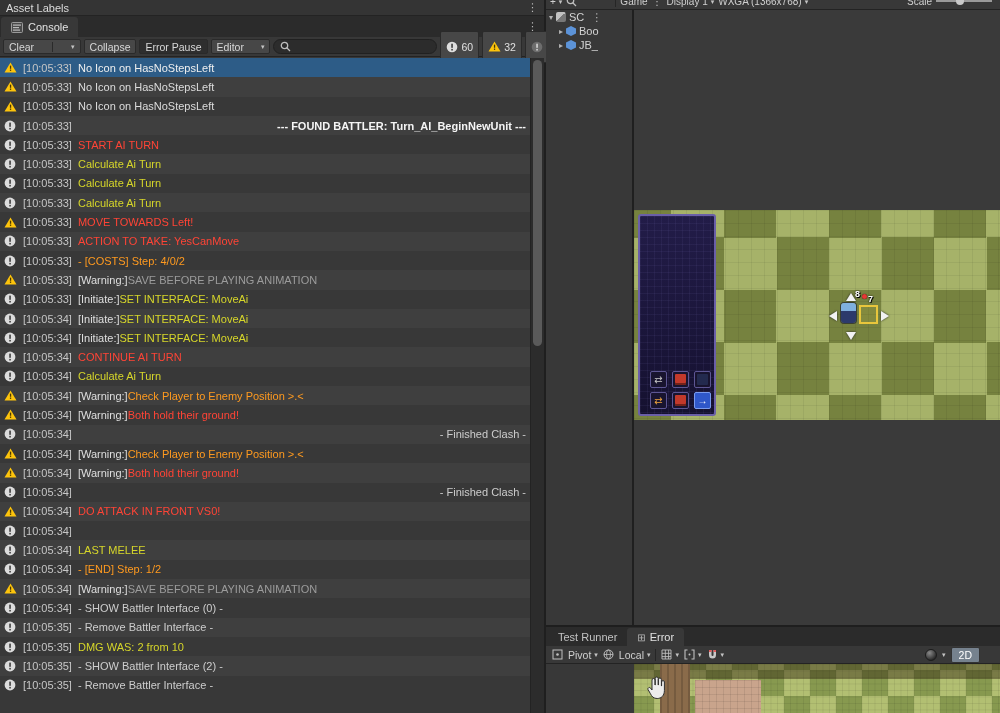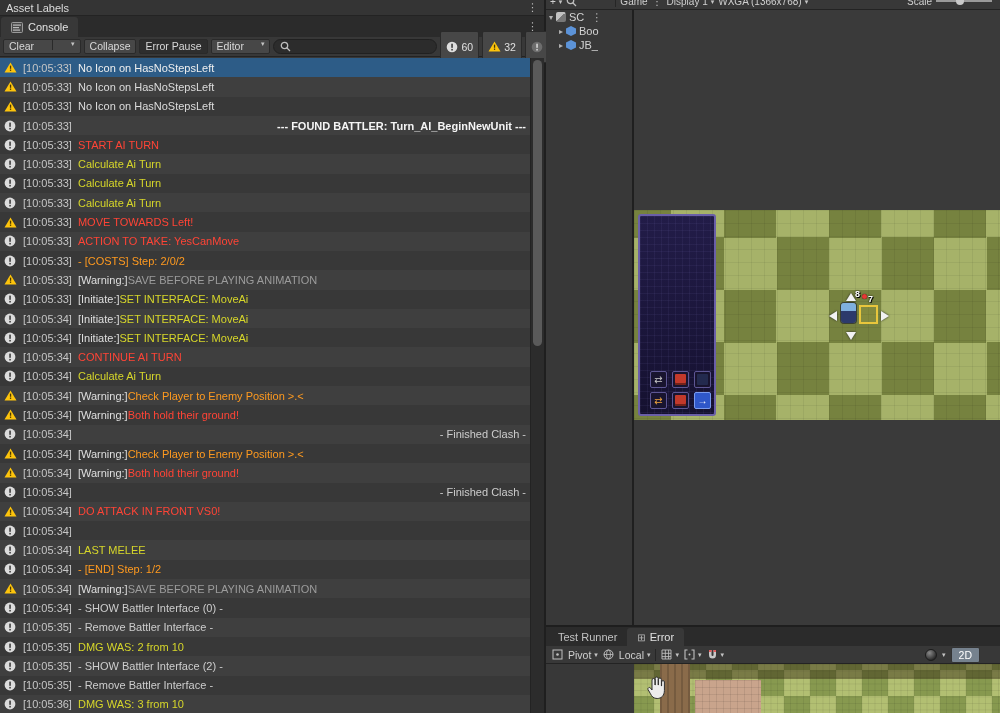--- a/index.html
+++ b/index.html
@@ -9,21 +9,21 @@
 
   
   #left-pane { position:absolute; left:0; top:0; width:546px; height:713px; border-right:2px solid #1f1f1f; background:#383838; }
   #asset-bar { height:16px; background:#343434; border-bottom:1px solid #232323; display:flex; align-items:center; padding:0 6px; color:#dcdcdc; }
   .kebab { color:#b9b9b9; font-size:11px; line-height:1; cursor:default; }
   #asset-bar .kebab { margin-left:auto; }
   #console-tabbar { height:21px; background:#2b2b2b; display:flex; align-items:flex-end; padding-left:1px; }
   #console-tabbar .tab { height:20px; display:flex; align-items:center; gap:5px; padding:0 10px; background:#383838; border-radius:3px 3px 0 0; color:#e2e2e2; }
   #console-tabbar .kebab { margin-left:auto; margin-right:6px; align-self:center; }
   #console-toolbar { height:20px; background:#383838; border-bottom:1px solid #232323; display:flex; align-items:center; gap:3px; padding:0 3px; font-size:10.5px; }
-  .tbtn { height:15px; display:flex; gap:17px; padding:0 5px; background:#474747; border:1px solid #2a2a2a; border-radius:2px; color:#d8d8d8; white-space:nowrap; }
+  .tbtn { height:15px; display:flex; align-items:center; gap:17px; padding:0 5px; background:#474747; border:1px solid #2a2a2a; border-radius:2px; color:#d8d8d8; white-space:nowrap; }
   .tbtn.pressed { background:#2e2e2e; }
   .split-div { width:1px; height:10px; background:#2a2a2a; margin:0 1px; }
   .caret { font-size:7px; color:#c4c4c4; line-height:1; }
   .search { flex:1; height:15px; background:#2c2c2c; border:1px solid #212121; border-radius:8px; display:flex; align-items:center; gap:4px; padding:0 6px; }
   .search input { flex:1; background:transparent; border:none; outline:none; color:#ddd; font-size:10.5px; font-family:"Liberation Sans",sans-serif; }
   .badge { height:15px; display:flex; align-items:center; gap:3px; padding:15px 5px; background:#474747; border:1px solid #2a2a2a; border-radius:2px; color:#e0e0e0; }
   #console-list { position:absolute; top:58px; left:0; right:14px; bottom:0; background:#383838; overflow:hidden; }
   .crow { position:relative; display:flex; align-items:center; height:19.3px; padding:0 4px; gap:6px; white-space:nowrap; overflow:hidden; background:#383838; }
   .crow.odd { background:#3f3f3f; }
   .crow.sel { background:#2d5c87 !important; }
@@ -312,21 +312,21 @@
         </div>
         <div class="crow">
           <span class="licon">
             <svg width="12" height="12" viewBox="0 0 12 12">
               <circle cx="6" cy="6" r="5.4" fill="#dcdcdc"></circle>
               <rect x="5.3" y="2.6" width="1.5" height="4.2" fill="#333"></rect>
               <rect x="5.3" y="7.9" width="1.5" height="1.6" fill="#333"></rect>
             </svg>
           </span>
           <span class="time">[10:05:33]</span>
-          <span class="msg"><span style="color: rgb(255, 154, 31);">- [COSTS] Step: 2/0/2</span></span>
+          <span class="msg"><span style="color: rgb(255, 154, 31);">- [COSTS] Step: 4/0/2</span></span>
         </div>
         <div class="crow odd">
           <span class="licon">
             <svg width="13" height="11" viewBox="0 0 13 11">
               <path d="M6.5 .5 12.5 10.5H.5Z" fill="#fdc40c"></path>
               <rect x="5.9" y="3.6" width="1.3" height="3.2" fill="#4a3800"></rect>
               <rect x="5.9" y="7.5" width="1.3" height="1.4" fill="#4a3800"></rect>
             </svg>
           </span>
           <span class="time">[10:05:33]</span>
@@ -554,31 +554,20 @@
         <div class="crow">
           <span class="licon">
             <svg width="12" height="12" viewBox="0 0 12 12">
               <circle cx="6" cy="6" r="5.4" fill="#dcdcdc"></circle>
               <rect x="5.3" y="2.6" width="1.5" height="4.2" fill="#333"></rect>
               <rect x="5.3" y="7.9" width="1.5" height="1.6" fill="#333"></rect>
             </svg>
           </span>
           <span class="time">[10:05:35]</span>
           <span class="msg"><span style="color: rgb(205, 205, 205);">- Remove Battler Interface -</span></span>
-        </div>
-        <div class="crow odd">
-          <span class="licon">
-            <svg width="12" height="12" viewBox="0 0 12 12">
-              <circle cx="6" cy="6" r="5.4" fill="#dcdcdc"></circle>
-              <rect x="5.3" y="2.6" width="1.5" height="4.2" fill="#333"></rect>
-              <rect x="5.3" y="7.9" width="1.5" height="1.6" fill="#333"></rect>
-            </svg>
-          </span>
-          <span class="time">[10:05:36]</span>
-          <span class="msg"><span style="color: rgb(214, 214, 42);">DMG WAS: 3 from 10</span></span>
         </div>
       </div>
     <div id="console-scrollbar">
       <div class="thumb"></div>
     </div>
   </section>
 
   <section id="right-pane">
 
     <div id="right-topbar">

